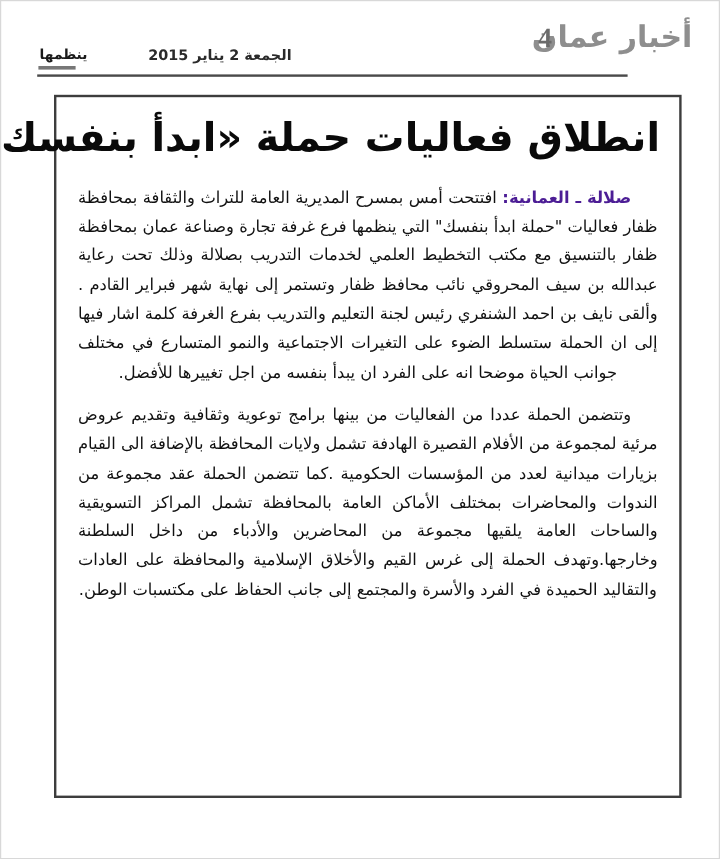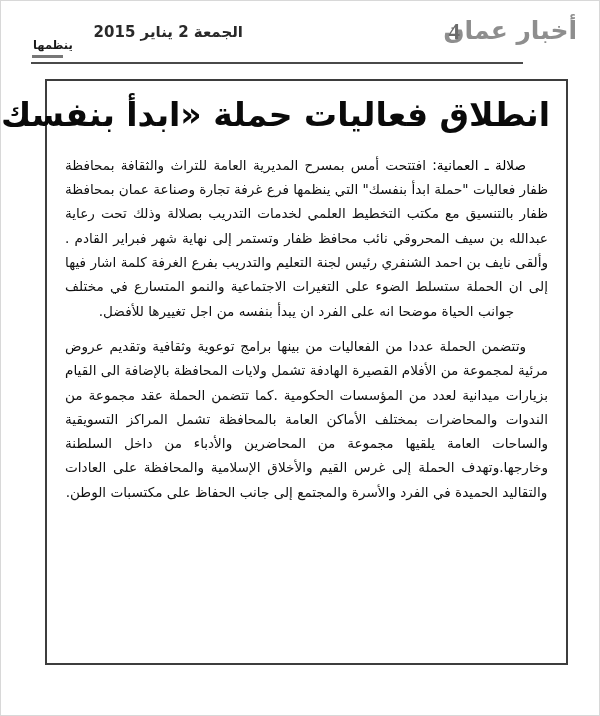--- a/index.html
+++ b/index.html
@@ -54,23 +54,23 @@
     right: 141px;
     font-size: 23px;
     font-weight: 700;
     color: #6b6b6b;
     font-family: "Liberation Serif", "DejaVu Serif", serif;
     line-height: 1.1;
   }
 
   .masthead-date {
     position: absolute;
-    top: 8px;
+    top: 24px;
     right: 358px;
-    font-size: 15px;
+    font-size: 12px;
     font-weight: 700;
     color: #2a2a2a;
     white-space: nowrap;
     direction: rtl;
   }
 
   .masthead-paper {
     position: absolute;
     top: 23px;
     left: 32px;
@@ -138,22 +138,22 @@
   .para {
     margin: 0 0 11px 0;
     text-indent: 22px;
     text-align: justify;
   }
   .para.last {
     margin-bottom: 0;
   }
 
   .dateline {
-    font-weight: 400;
-    color: #000000;
+    font-weight: 700;
+    color: #4c1d95;
   }
 </style>
 </head>
 <body>
 
 <div class="page">
 
   <div class="masthead">
     <div class="masthead-title">أخبار عمان</div>
 

